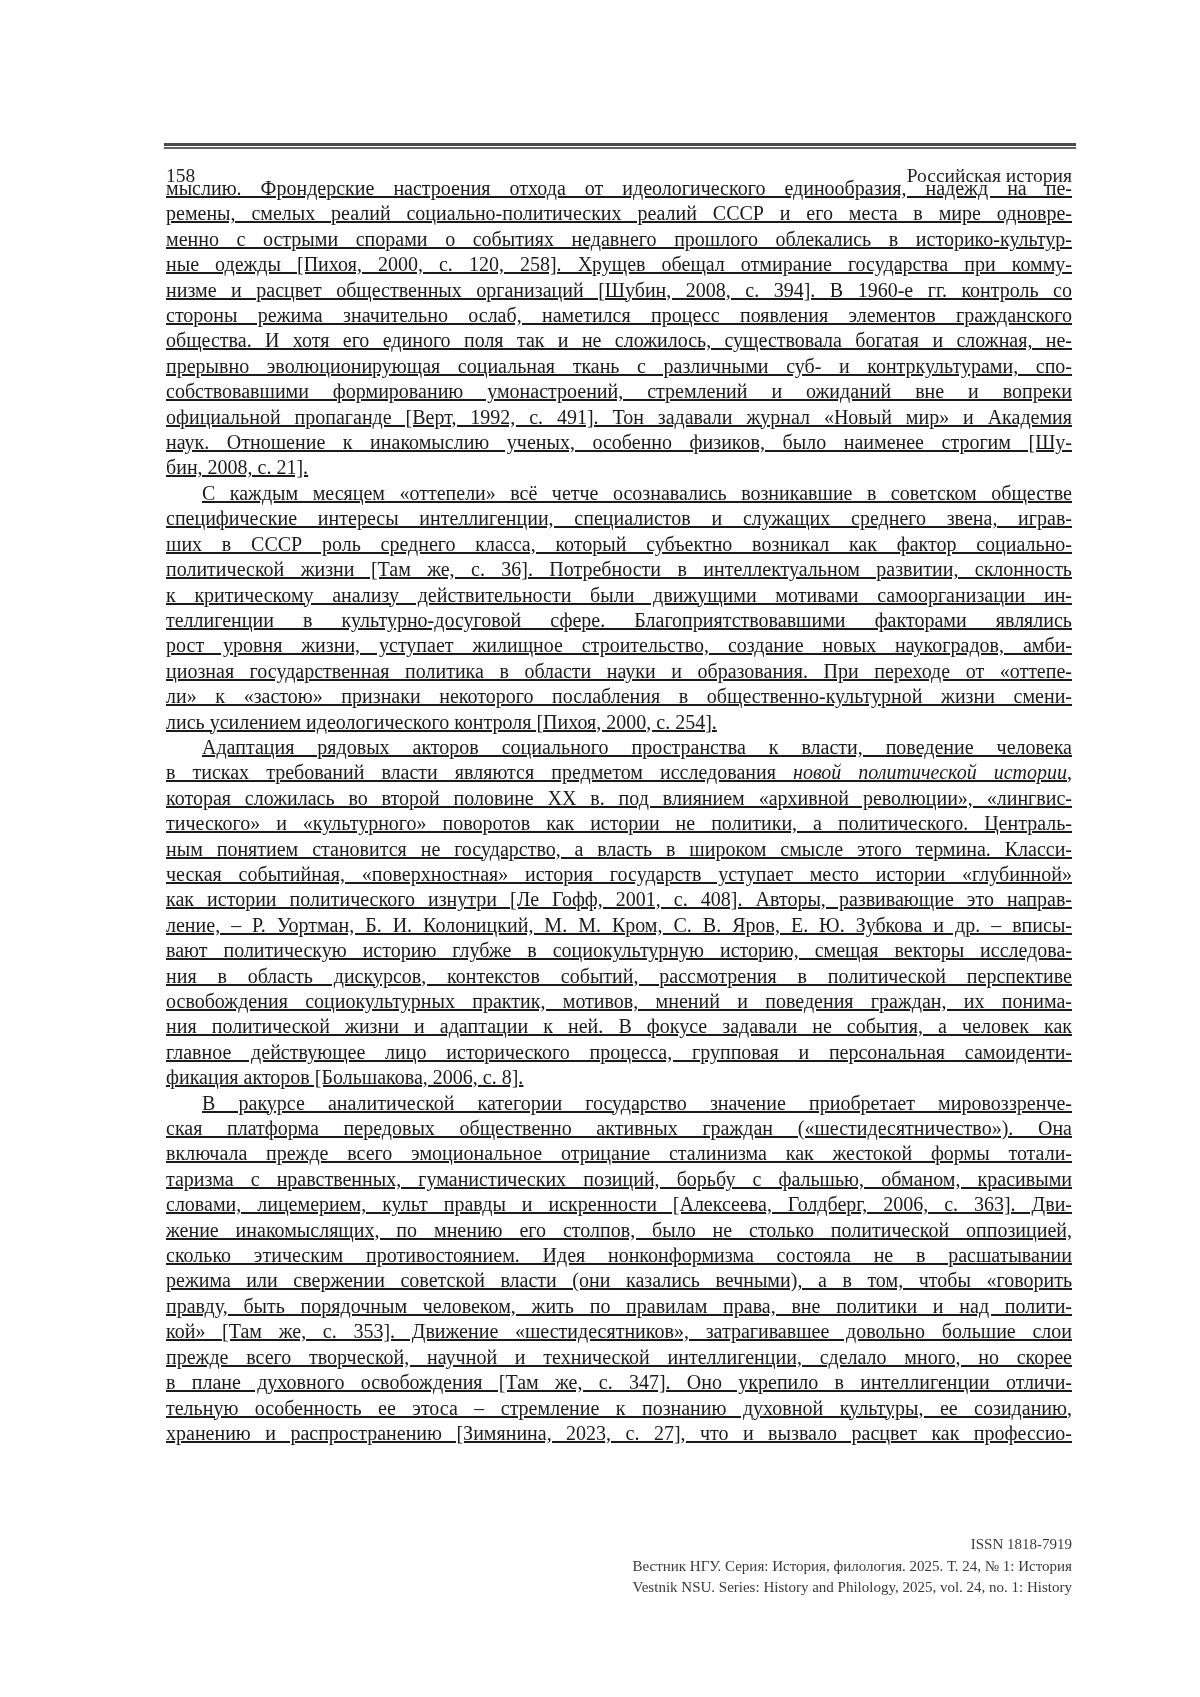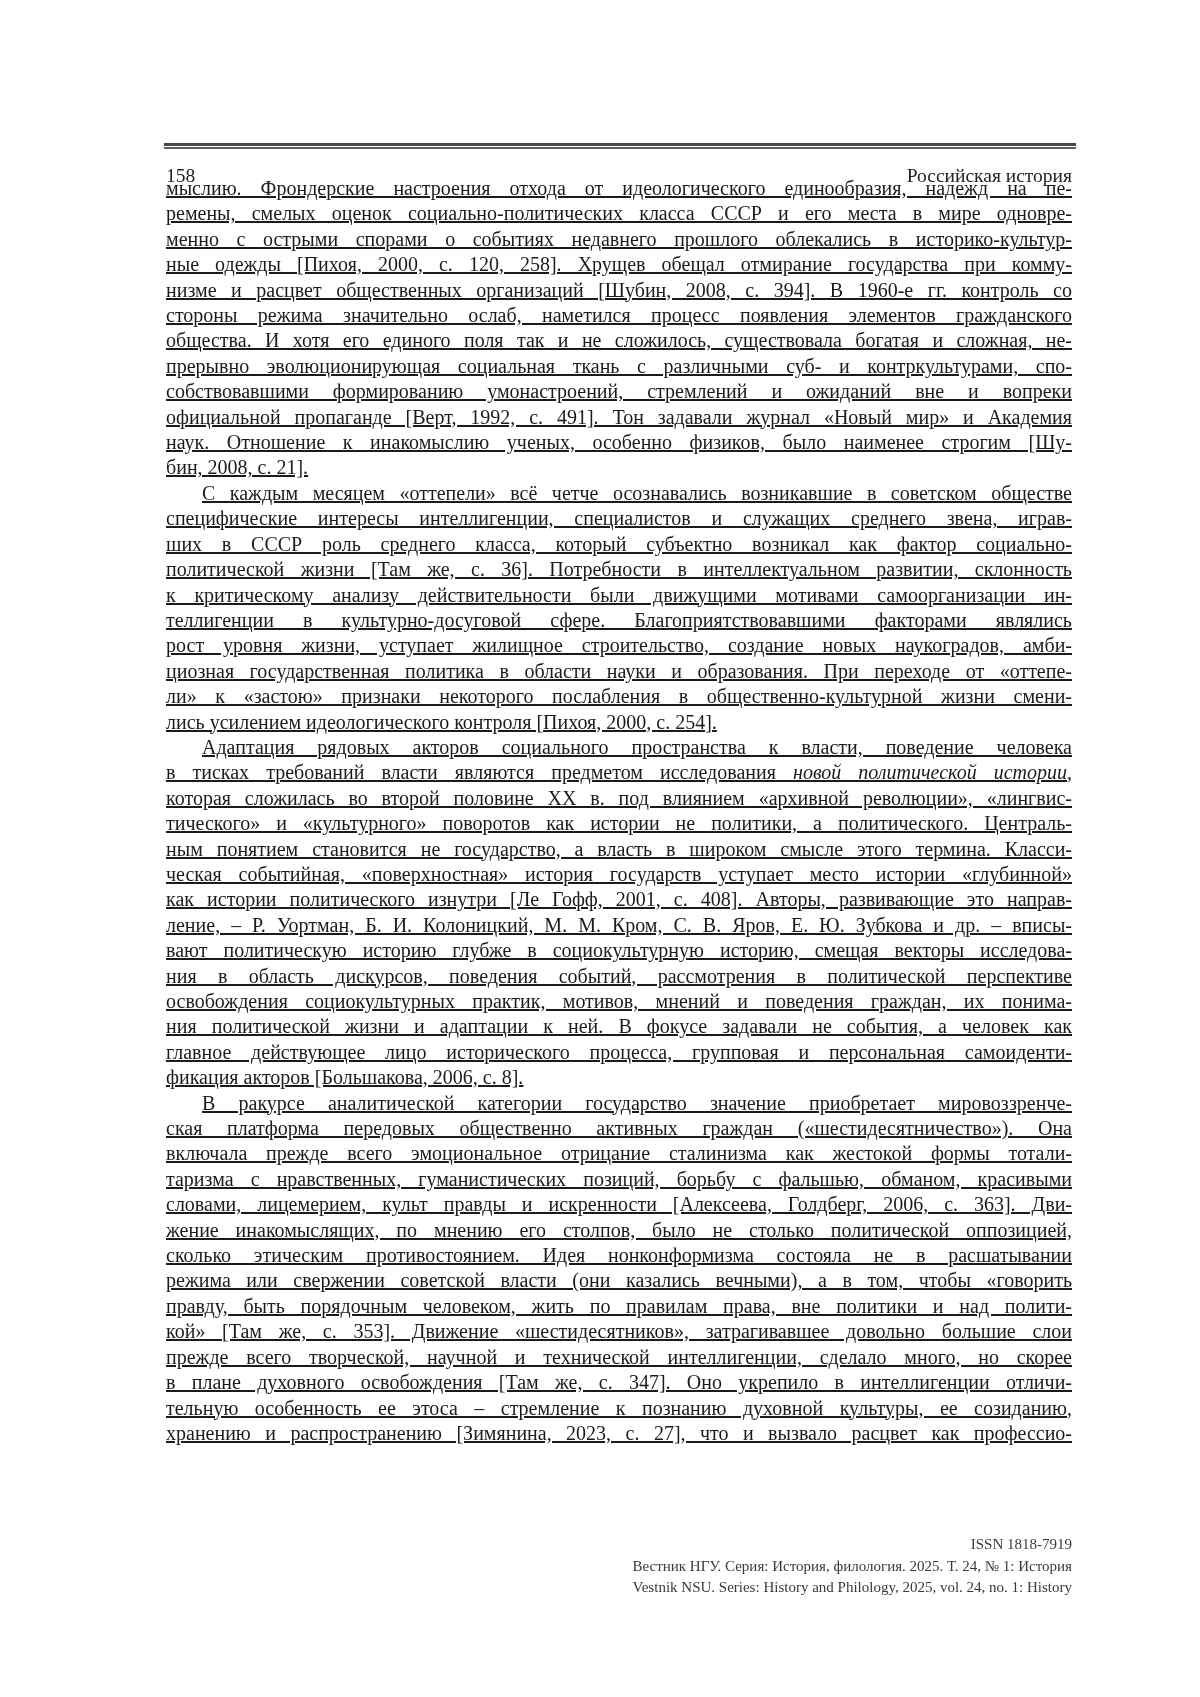--- a/index.html
+++ b/index.html
@@ -95,21 +95,21 @@
   <div class="header">
     <span class="page-number">158</span>
     <span class="running-title">Российская история</span>
   </div>
 
   <div class="header-rule"></div>
 
   <div class="article-body">
 
   <div class="line"><span>мыслию. Фрондерские настроения отхода от идеологического единообразия, надежд на пе-</span></div>
-      <div class="line"><span>ремены, смелых оценок социально-политических класса СССР и его места в мире одновре-</span></div>
+      <div class="line"><span>ремены, смелых реалий социально-политических реалий СССР и его места в мире одновре-</span></div>
       <div class="line"><span>менно с острыми спорами о событиях недавнего прошлого облекались в историко-культур-</span></div>
       <div class="line"><span>ные одежды [Пихоя, 2000, с. 120, 258]. Хрущев обещал отмирание государства при комму-</span></div>
       <div class="line"><span>низме и расцвет общественных организаций [Шубин, 2008, с. 394]. В 1960-е гг. контроль со</span></div>
       <div class="line"><span>стороны режима значительно ослаб, наметился процесс появления элементов гражданского</span></div>
       <div class="line"><span>общества. И хотя его единого поля так и не сложилось, существовала богатая и сложная, не-</span></div>
       <div class="line"><span>прерывно эволюционирующая социальная ткань с различными суб- и контркультурами, спо-</span></div>
       <div class="line"><span>собствовавшими формированию умонастроений, стремлений и ожиданий вне и вопреки</span></div>
       <div class="line"><span>официальной пропаганде [Верт, 1992, с. 491]. Тон задавали журнал «Новый мир» и Академия</span></div>
       <div class="line"><span>наук. Отношение к инакомыслию ученых, особенно физиков, было наименее строгим [Шу-</span></div>
       <div class="line last"><span>бин, 2008, с. 21].</span></div>
@@ -125,21 +125,21 @@
       <div class="line last"><span>лись усилением идеологического контроля [Пихоя, 2000, с. 254].</span></div>
       <div class="line indent"><span>Адаптация рядовых акторов социального пространства к власти, поведение человека</span></div>
       <div class="line"><span>в тисках требований власти являются предметом исследования </span><i>новой политической истории</i><span>,</span></div>
       <div class="line"><span>которая сложилась во второй половине XX в. под влиянием «архивной революции», «лингвис-</span></div>
       <div class="line"><span>тического» и «культурного» поворотов как истории не политики, а политического. Централь-</span></div>
       <div class="line"><span>ным понятием становится не государство, а власть в широком смысле этого термина. Класси-</span></div>
       <div class="line"><span>ческая событийная, «поверхностная» история государств уступает место истории «глубинной»</span></div>
       <div class="line"><span>как истории политического изнутри [Ле Гофф, 2001, с. 408]. Авторы, развивающие это направ-</span></div>
       <div class="line"><span>ление, – Р. Уортман, Б. И. Колоницкий, М. М. Кром, С. В. Яров, Е. Ю. Зубкова и др. – вписы-</span></div>
       <div class="line"><span>вают политическую историю глубже в социокультурную историю, смещая векторы исследова-</span></div>
-      <div class="line"><span>ния в область дискурсов, поведения событий, рассмотрения в политической перспективе</span></div>
+      <div class="line"><span>ния в область дискурсов, контекстов событий, рассмотрения в политической перспективе</span></div>
       <div class="line"><span>освобождения социокультурных практик, мотивов, мнений и поведения граждан, их понима-</span></div>
       <div class="line"><span>ния политической жизни и адаптации к ней. В фокусе задавали не события, а человек как</span></div>
       <div class="line"><span>главное действующее лицо исторического процесса, групповая и персональная самоиденти-</span></div>
       <div class="line last"><span>фикация акторов [Большакова, 2006, с. 8].</span></div>
       <div class="line indent"><span>В ракурсе аналитической категории государство значение приобретает мировоззренче-</span></div>
       <div class="line"><span>ская платформа передовых общественно активных граждан («шестидесятничество»). Она</span></div>
       <div class="line"><span>включала прежде всего эмоциональное отрицание сталинизма как жестокой формы тотали-</span></div>
       <div class="line"><span>таризма с нравственных, гуманистических позиций, борьбу с фальшью, обманом, красивыми</span></div>
       <div class="line"><span>словами, лицемерием, культ правды и искренности [Алексеева, Голдберг, 2006, с. 363]. Дви-</span></div>
       <div class="line"><span>жение инакомыслящих, по мнению его столпов, было не столько политической оппозицией,</span></div>

